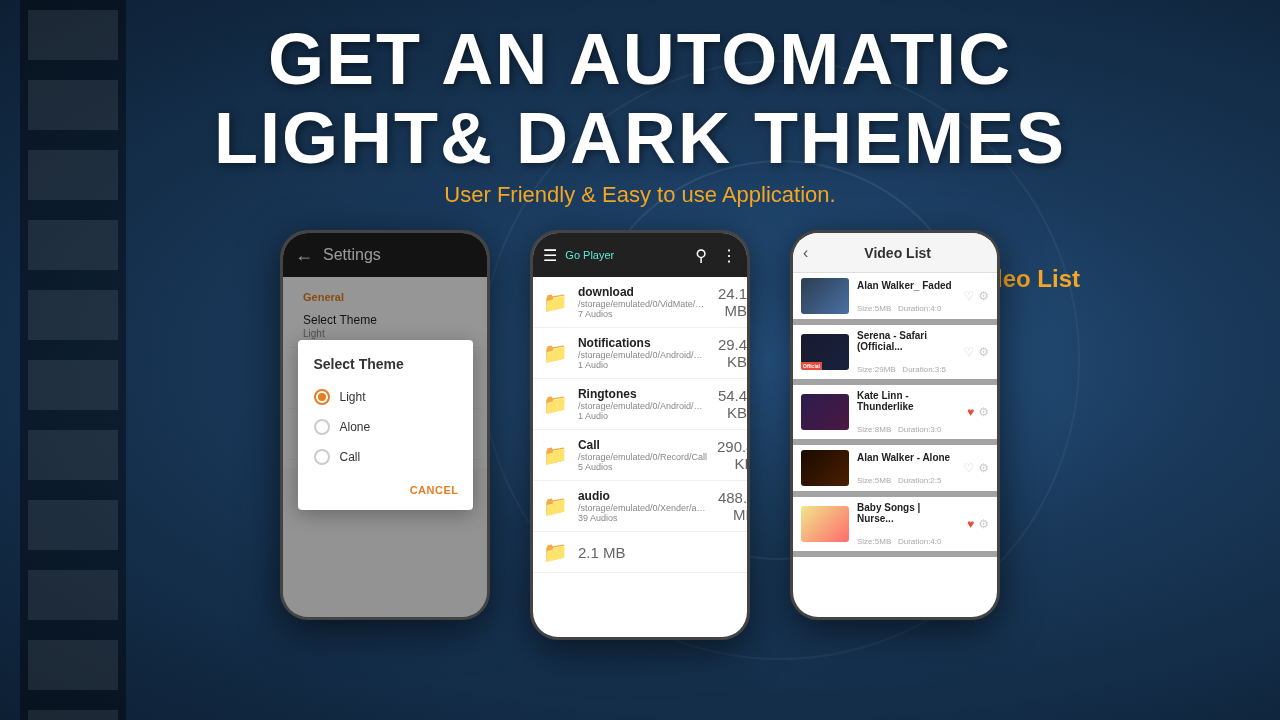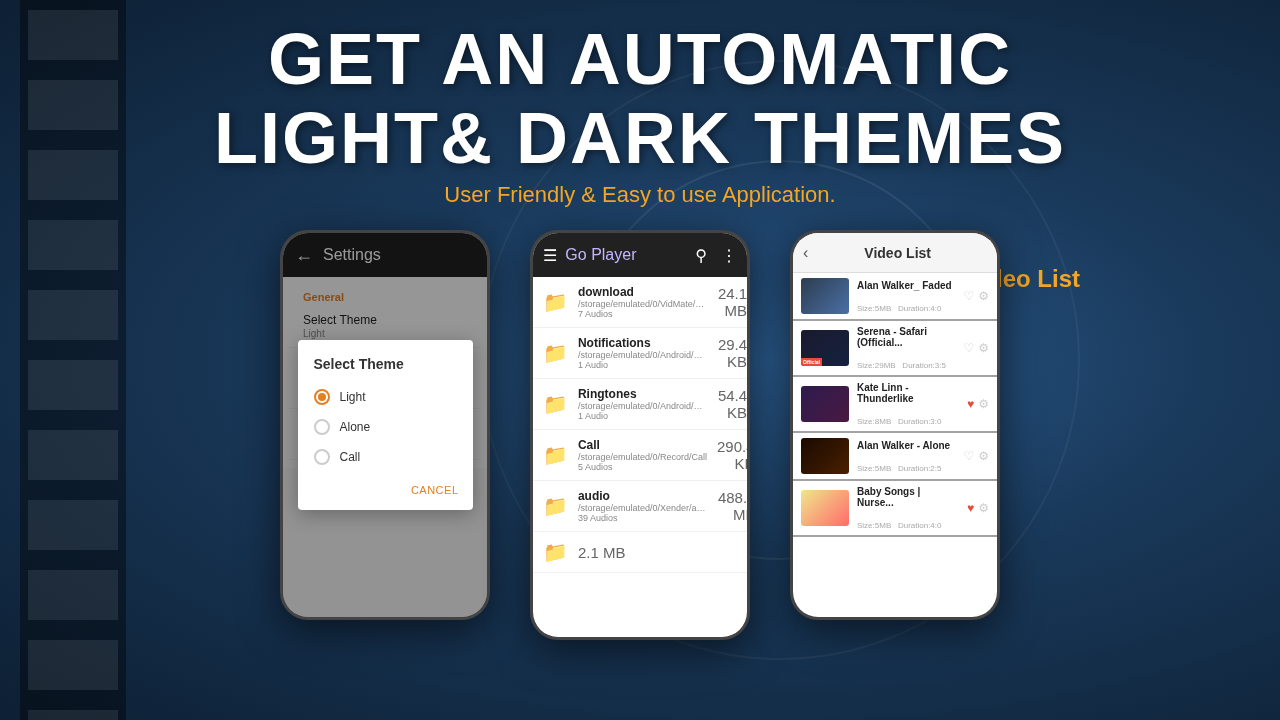--- a/index.html
+++ b/index.html
@@ -234,21 +234,21 @@
     .option-label {
       font-size: 12px;
       color: #333;
     }
     .dialog-cancel {
       text-align: right;
       padding: 8px 14px 4px;
     }
     .cancel-btn {
       font-size: 11px;
-      font-weight: 400;
+      font-weight: 700;
       color: #e67e22;
       letter-spacing: 0.5px;
       cursor: pointer;
       margin-left: 16px;
     }
 
     
     .folder-screen {
       background: #fff;
       height: 100%;
@@ -262,22 +262,22 @@
       align-items: center;
       padding: 0 10px;
       gap: 8px;
       flex-shrink: 0;
     }
     .hamburger-icon {
       color: #fff;
       font-size: 16px;
     }
     .folder-app-title {
-      color: #c4b5fd;
-      font-size: 16px;
+      color: #5eead4;
+      font-size: 11px;
       font-weight: 500;
       flex: 1;
     }
     .topbar-icon {
       color: #fff;
       font-size: 16px;
       margin-left: 6px;
     }
     .folder-list {
       flex: 1;
@@ -349,21 +349,21 @@
       color: #333;
     }
     .video-list {
       flex: 1;
       overflow: hidden;
     }
     .video-item {
       display: flex;
       align-items: center;
       padding: 5px 8px;
-      border-bottom: 2px solid #a3a3a3;
+      border-bottom: 6px solid #a3a3a3;
       gap: 8px;
     }
     .video-thumb {
       width: 48px;
       height: 36px;
       border-radius: 3px;
       flex-shrink: 0;
       position: relative;
       overflow: hidden;
     }

